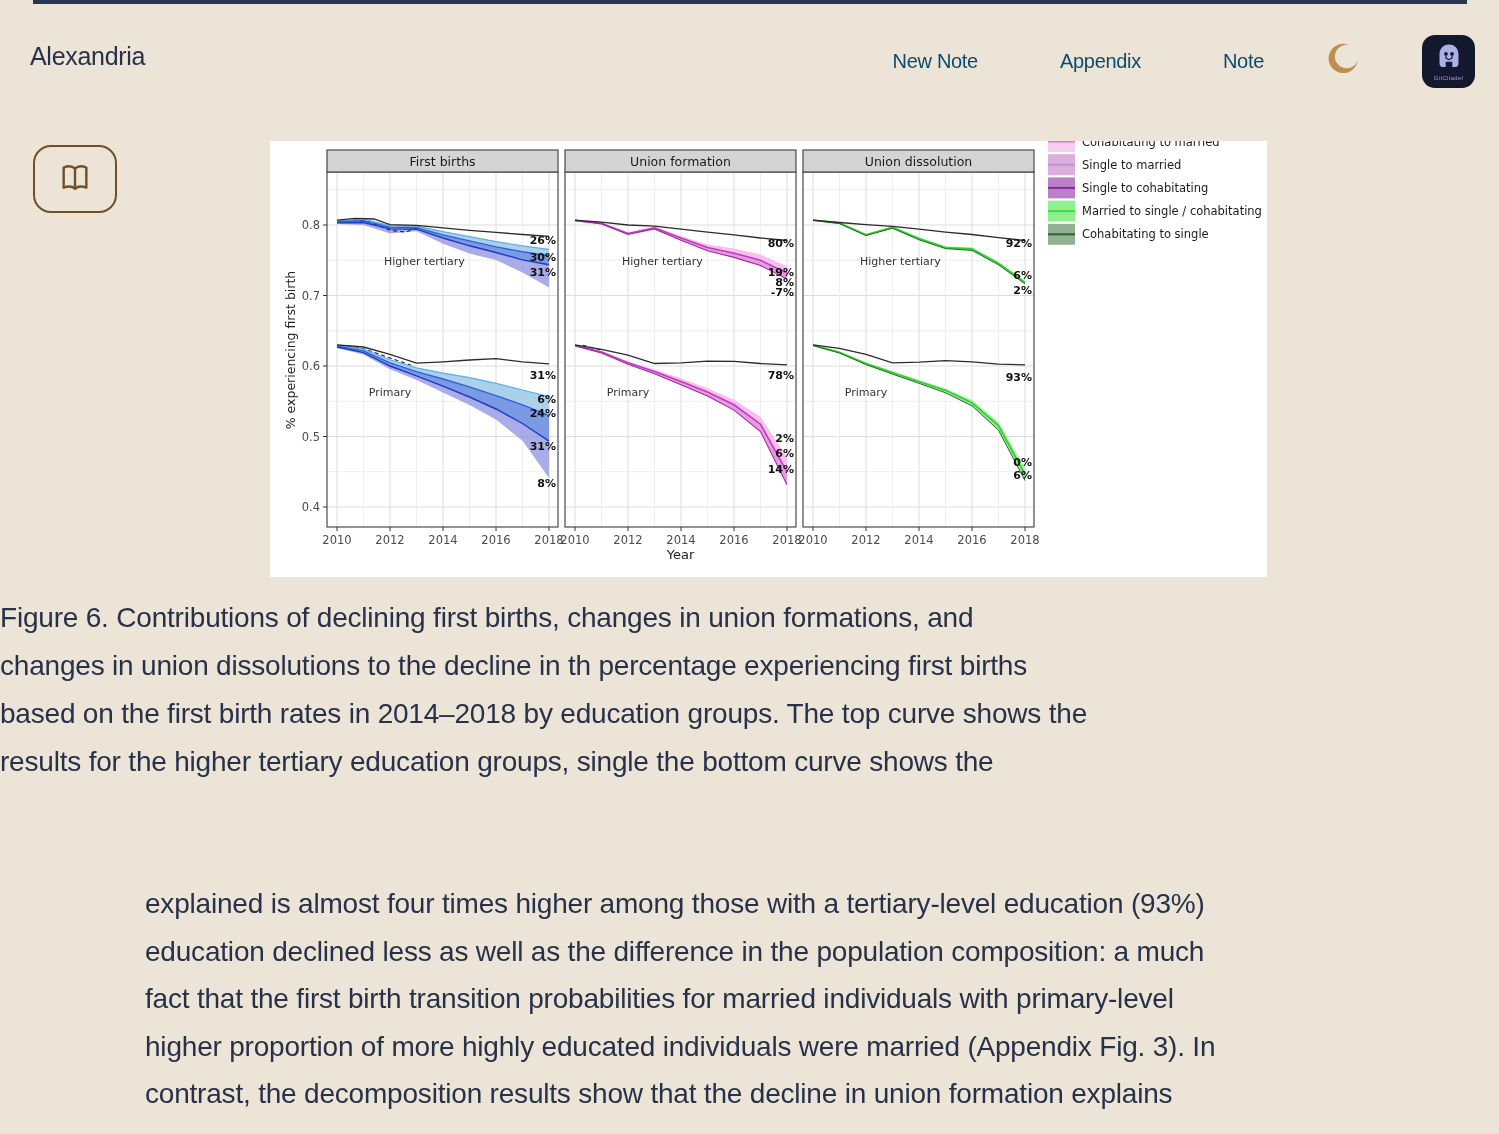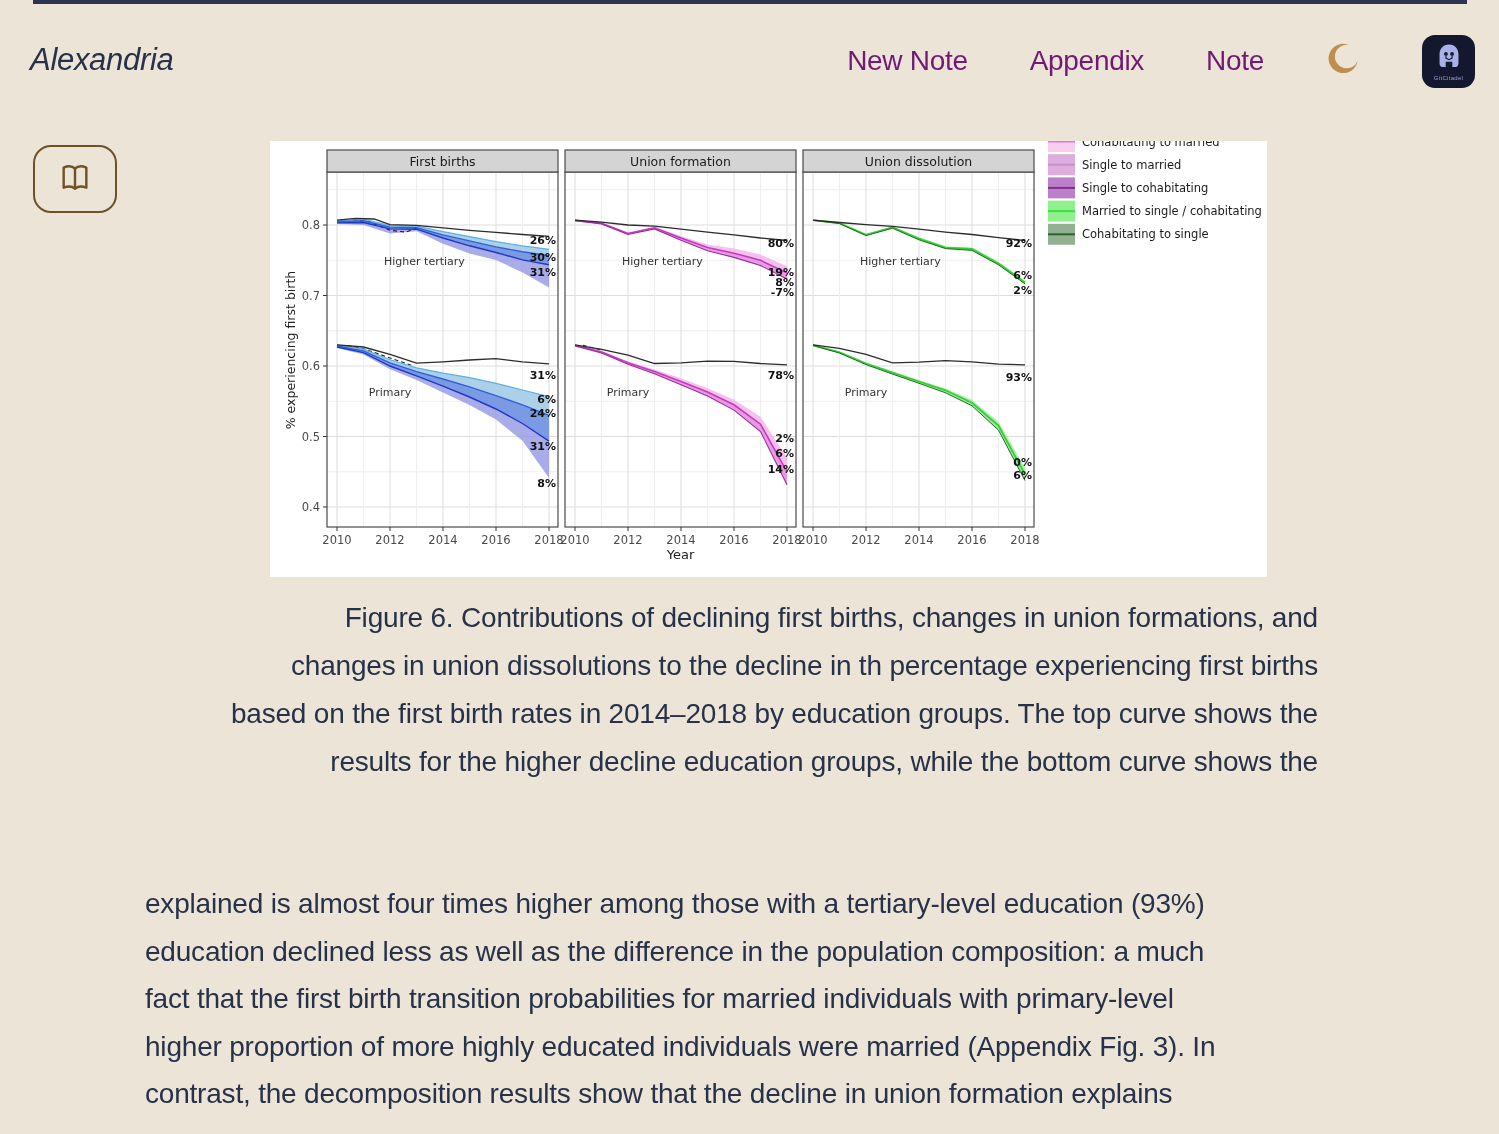--- a/index.html
+++ b/index.html
@@ -1,31 +1,31 @@
 <!DOCTYPE html>
 <html><head>
 <meta charset="utf-8">
 <style>
   html,body{margin:0;padding:0;}
   body{width:1499px;height:1134px;overflow:hidden;background:#ece4d6;
        font-family:"Liberation Sans",sans-serif;color:#273149;}
   .page{position:relative;width:1499px;height:1134px;overflow:hidden;}
   .top-divider{position:absolute;left:33px;top:0;width:1434px;height:4px;background:#2b3450;}
-  .brand{position:absolute;left:30px;top:42px;font-size:31px;letter-spacing:-0.3px;color:#273149;font-style:italic;}
+  .brand{position:absolute;left:30px;top:42px;font-size:25px;letter-spacing:-0.3px;color:#273149;}
   nav{position:absolute;right:24px;top:30px;height:62px;display:flex;align-items:center;gap:62px;}
-  .nav-item{font-size:28px;color:#701a75;text-decoration:none;letter-spacing:-0.3px;cursor:pointer;}
+  .nav-item{font-size:20px;color:#0c4a6e;text-decoration:none;letter-spacing:-0.3px;cursor:pointer;margin-left:20px;}
   .moon-btn{background:none;border:none;padding:0;cursor:pointer;display:flex;align-items:center;}
   .logo{width:53px;height:53px;background:#13182e;border-radius:13px;display:flex;flex-direction:column;
         align-items:center;justify-content:center;cursor:pointer;}
   .logo-text{font-size:6px;color:#9aa0d8;letter-spacing:0.3px;margin-top:1px;}
   .reader-btn{position:absolute;left:33px;top:145px;width:84px;height:68px;background:transparent;
         border:2.5px solid #6e5226;border-radius:18px;display:flex;align-items:center;justify-content:center;cursor:pointer;}
   .figure-wrap{position:absolute;left:270px;top:141px;width:997px;height:436px;background:#ffffff;overflow:hidden;}
   #chart-svg{display:block;width:997px;height:436px;font-family:"DejaVu Sans",sans-serif;}
-  .caption{position:absolute;left:0;top:594px;width:1318px;text-align:right;
+  .caption{position:absolute;left:0;top:594px;width:1318px;text-align:left;
         font-size:28px;line-height:48px;letter-spacing:-0.2px;color:#273149;}
   .bodytext{position:absolute;left:145px;top:880px;width:1262px;
         font-size:28px;line-height:47.5px;letter-spacing:-0.2px;color:#273149;text-align:left;}
 </style>
 </head>
 <body>
 
 <div class="page">
 
   <div class="top-divider"></div>
@@ -258,21 +258,21 @@
         <rect x="778" y="82.8" width="27" height="21" fill="#93b093"></rect>
         <line x1="778" y1="93.3" x2="805" y2="93.3" stroke="#2e622e" stroke-width="2"></line>
         <text x="812" y="97.3" font-size="11.5" fill="#1a1a1a">Cohabitating to single</text>
       </svg>
   </div>
 
   <div class="caption">
     <div>Figure 6. Contributions of declining first births, changes in union formations, and</div>
     <div>changes in union dissolutions to the decline in th percentage experiencing first births</div>
     <div>based on the first birth rates in 2014–2018 by education groups. The top curve shows the</div>
-    <div>results for the higher decline education groups, while the bottom curve shows the</div>
+    <div>results for the higher tertiary education groups, single the bottom curve shows the</div>
   </div>
 
   <div class="bodytext">
     <div>explained is almost four times higher among those with a tertiary-level education (93%)</div>
     <div>education declined less as well as the difference in the population composition: a much</div>
     <div>fact that the first birth transition probabilities for married individuals with primary-level</div>
     <div>higher proportion of more highly educated individuals were married (Appendix Fig. 3). In</div>
     <div>contrast, the decomposition results show that the decline in union formation explains</div>
   </div>
 

